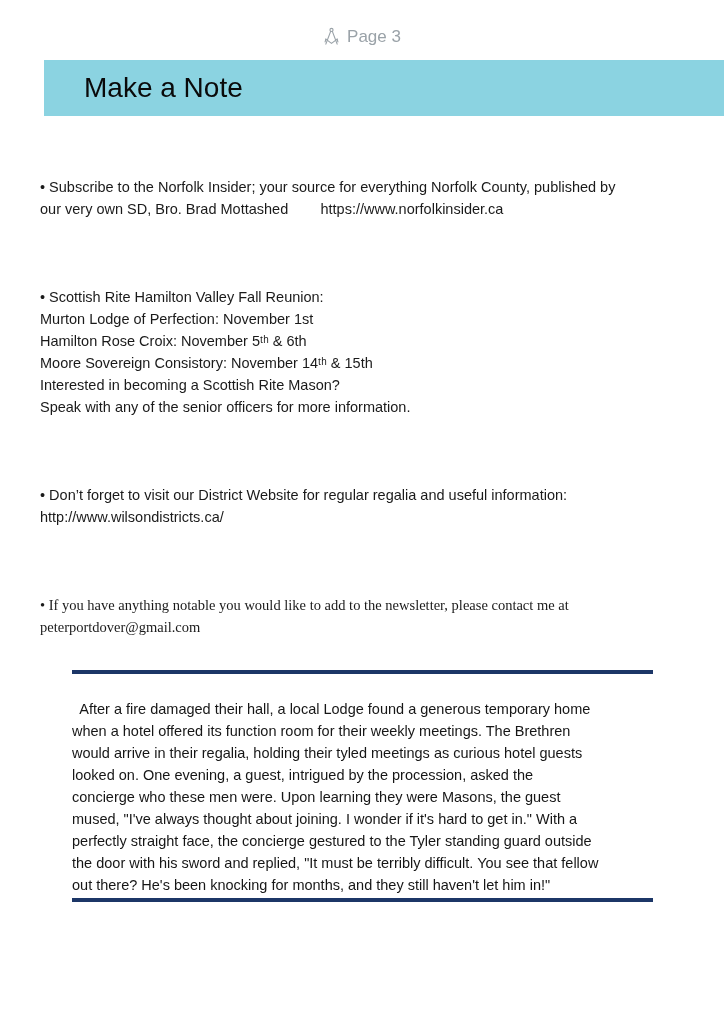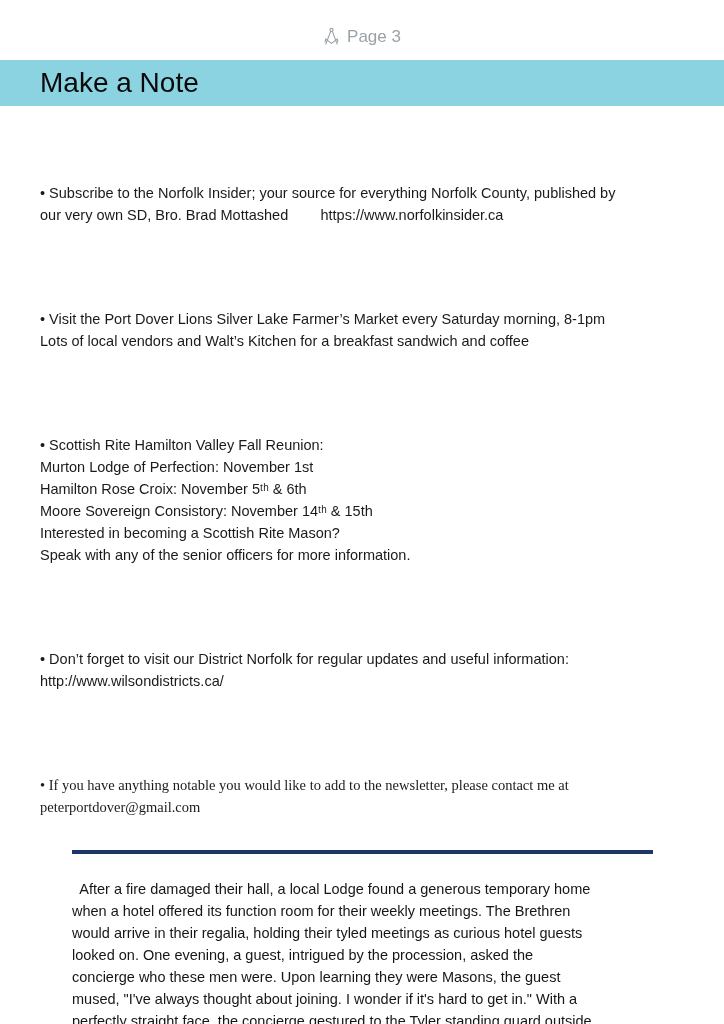--- a/index.html
+++ b/index.html
@@ -29,31 +29,32 @@
   }
   .page-header svg { display: block; }
   .band {
     background: var(--band);
     display: flex;
     align-items: center;
     padding-left: 40px;
   }
   .band-make {
     margin-top: 18px;
-    height: 46px;
+    height: 56px;
     font-size: 28px;
     color: #0a0a0a;
+    margin-left: 44px;
   }
   .content {
     padding: 16px 28px 0 40px;
     font-size: 14.5px;
     line-height: 22px;
     white-space: pre;
   }
-  .bullet { margin: 16px 0 22px 0; }
+  .bullet { margin: 0 0 22px 0; }
   .bullet:last-child { margin-bottom: 0; font-family: Liberation Serif, serif; }
   .joke-box {
     margin: 10px 0 0 72px;
     width: 581px;
     border-top: 4px solid var(--box_border);
     border-bottom: 4px solid var(--box_border);
     padding: 2px 0;
     font-size: 14.5px;
     line-height: 22px;
     white-space: pre;
@@ -75,29 +76,27 @@
   <span>Page 3</span>
 </div>
 
 <div class="band band-make">
   <span>Make a Note</span>
 </div>
 
 <div class="content">
   <p class="bullet">• Subscribe to the Norfolk Insider; your source for everything Norfolk County, published by
 our very own SD, Bro. Brad Mottashed        https://www.norfolkinsider.ca</p>
-  <p class="bullet">• Visit the Port Dover Lions Silver Lake Farmer’s Market every Saturday morning, 8-1pm
-Lots of local vendors and Walt’s Kitchen for a breakfast sandwich and coffee</p>
   <p class="bullet">• Scottish Rite Hamilton Valley Fall Reunion:
 Murton Lodge of Perfection: November 1st
 Hamilton Rose Croix: November 5ᵗʰ &amp; 6th
 Moore Sovereign Consistory: November 14ᵗʰ &amp; 15th
 Interested in becoming a Scottish Rite Mason?
 Speak with any of the senior officers for more information.</p>
-  <p class="bullet">• Don’t forget to visit our District Norfolk for regular updates and useful information:
+  <p class="bullet">• Don’t forget to visit our District Website for regular regalia and useful information:
 http://www.wilsondistricts.ca/</p>
   <p class="bullet">• If you have anything notable you would like to add to the newsletter, please contact me at
 peterportdover@gmail.com</p>
 </div>
 
 <div class="joke-box">
   <span>After a fire damaged their hall, a local Lodge found a generous temporary home
 when a hotel offered its function room for their weekly meetings. The Brethren
 would arrive in their regalia, holding their tyled meetings as curious hotel guests
 looked on. One evening, a guest, intrigued by the procession, asked the

